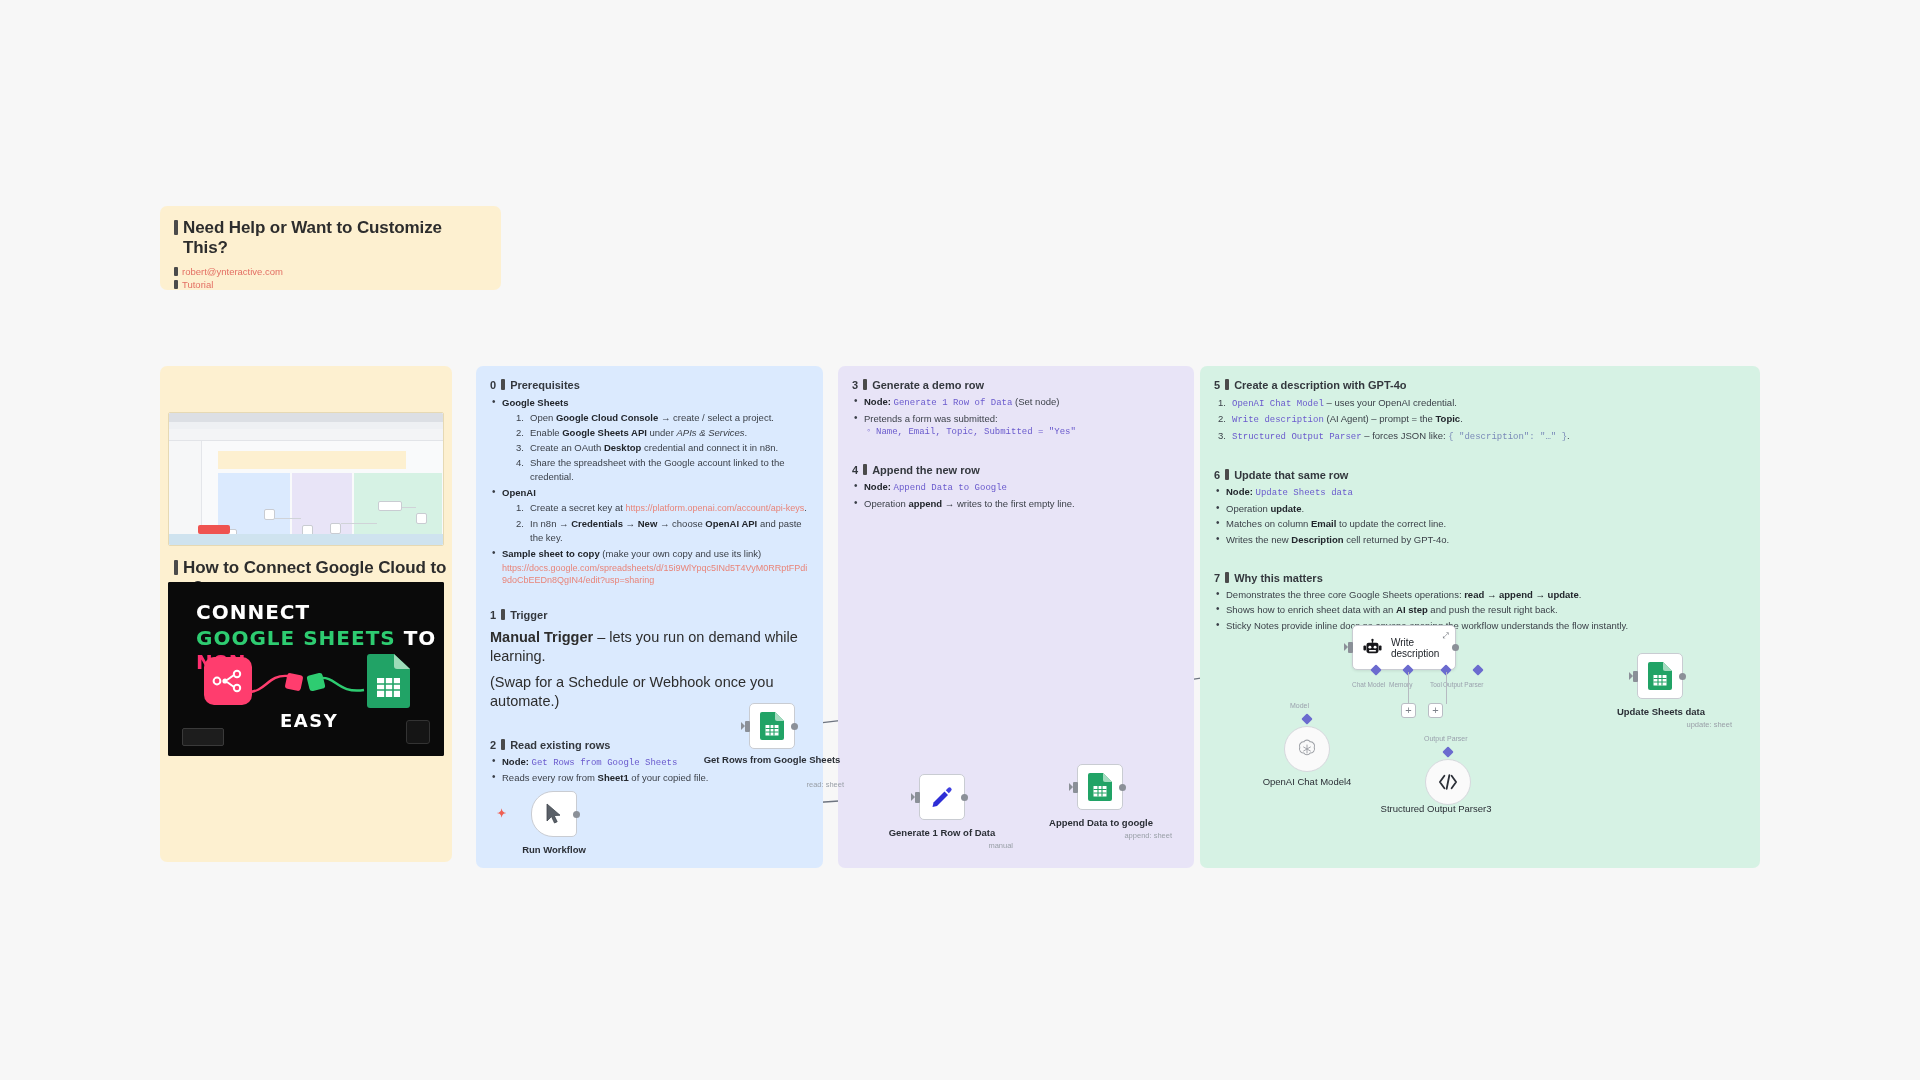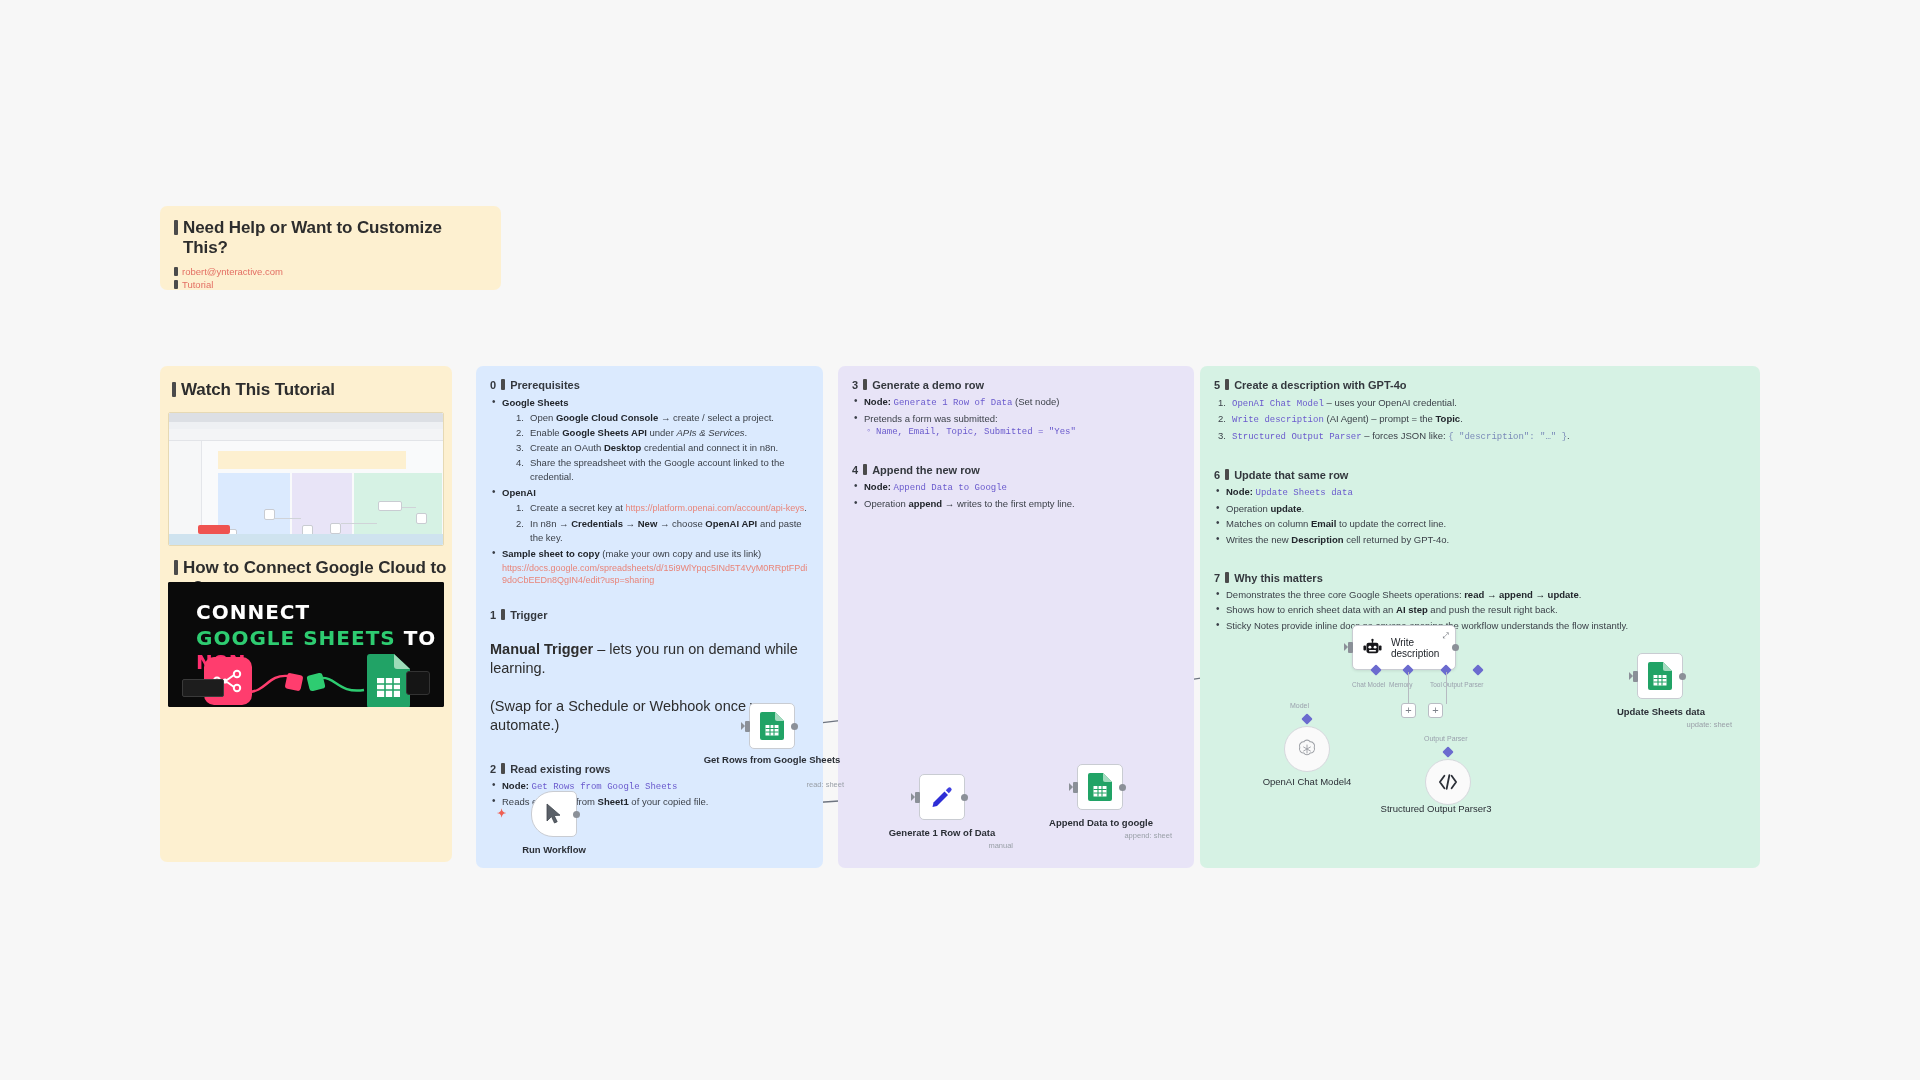--- a/index.html
+++ b/index.html
@@ -55,21 +55,21 @@
   ol.n > li::before {
     content: counter(it) "."; position: absolute; left: 0; top: 0;
     color: #3a3f47; font-size: 9.5px;
   }
   ul.sub { list-style: none; margin: 1px 0 0 14px; }
   ul.sub > li { position: relative; padding-left: 10px; }
   ul.sub > li::before {
     content: "◦"; position: absolute; left: 0; top: -1px; color: #6a5acd; font-size: 9px;
   }
 
-  .big-trig { font-size: 14.5px; line-height: 1.32; color: #2d2d2d; margin-top: 19px; }
+  .big-trig { font-size: 14.5px; line-height: 1.32; color: #2d2d2d; margin-top: 7px; }
   .big-trig b { font-weight: 700; }
 
   
   .thumb {
     position: absolute; border-radius: 2px; overflow: hidden;
     border: 1px solid #e6d9b4; background: #fff;
   }
   .thumb2 { position: absolute; border-radius: 2px; overflow: hidden; background: #000; }
 
   
@@ -201,26 +201,20 @@
         </div>
         <div class="h-row" style="gap:4px; margin-top:2px;">
           <span class="bar" style="height:9px;"></span>
           <span class="lnk-red" style="font-size:9.5px;">Tutorial</span>
         </div>
       </div>
     </div>
   </div>
 
   <div class="sticky sticky-yellow" style="left:160px; top:366px; width:292px; height:496px;">
-    <div class="note-pad" style="padding:14px 12px;">
-      <div class="h-row">
-        <span class="bar tall"></span>
-        <span class="h1">Watch This Tutorial</span>
-      </div>
-    </div>
 
     <div class="thumb" style="left:8px; top:46px; width:276px; height:134px;">
       <div class="mini">
         <div class="browserbar"></div>
         <div class="tabrow"></div>
         <div class="appbar"></div>
         <div class="lsb"></div>
         <div class="cnv">
           <div class="sy" style="left:16px; top:10px; width:188px; height:18px;"></div>
           <div class="sb" style="left:16px; top:32px; width:72px; height:78px;"></div>
@@ -244,21 +238,21 @@
       </div>
     </div>
 
     <div style="position:absolute; left:14px; top:192px;">
       <div class="h-row">
         <span class="bar tall"></span>
         <span class="h1">How to Connect Google Cloud to n8n</span>
       </div>
     </div>
 
-    <div class="thumb2" style="left:8px; top:216px; width:276px; height:125px;">
+    <div class="thumb2" style="left:8px; top:216px; width:276px; height:174px;">
       <div class="vt">
         <div class="t1">CONNECT</div>
         <div class="t2">
           <span class="g">GOOGLE SHEETS</span>
           <span class="w">TO</span>
           <span class="p">N8N</span>
         </div>
         <div class="n8nbox">
           <svg width="48" height="48" viewBox="0 0 48 48">
             <circle cx="13" cy="24" r="3.4" fill="none" stroke="#fff" stroke-width="2"></circle>

